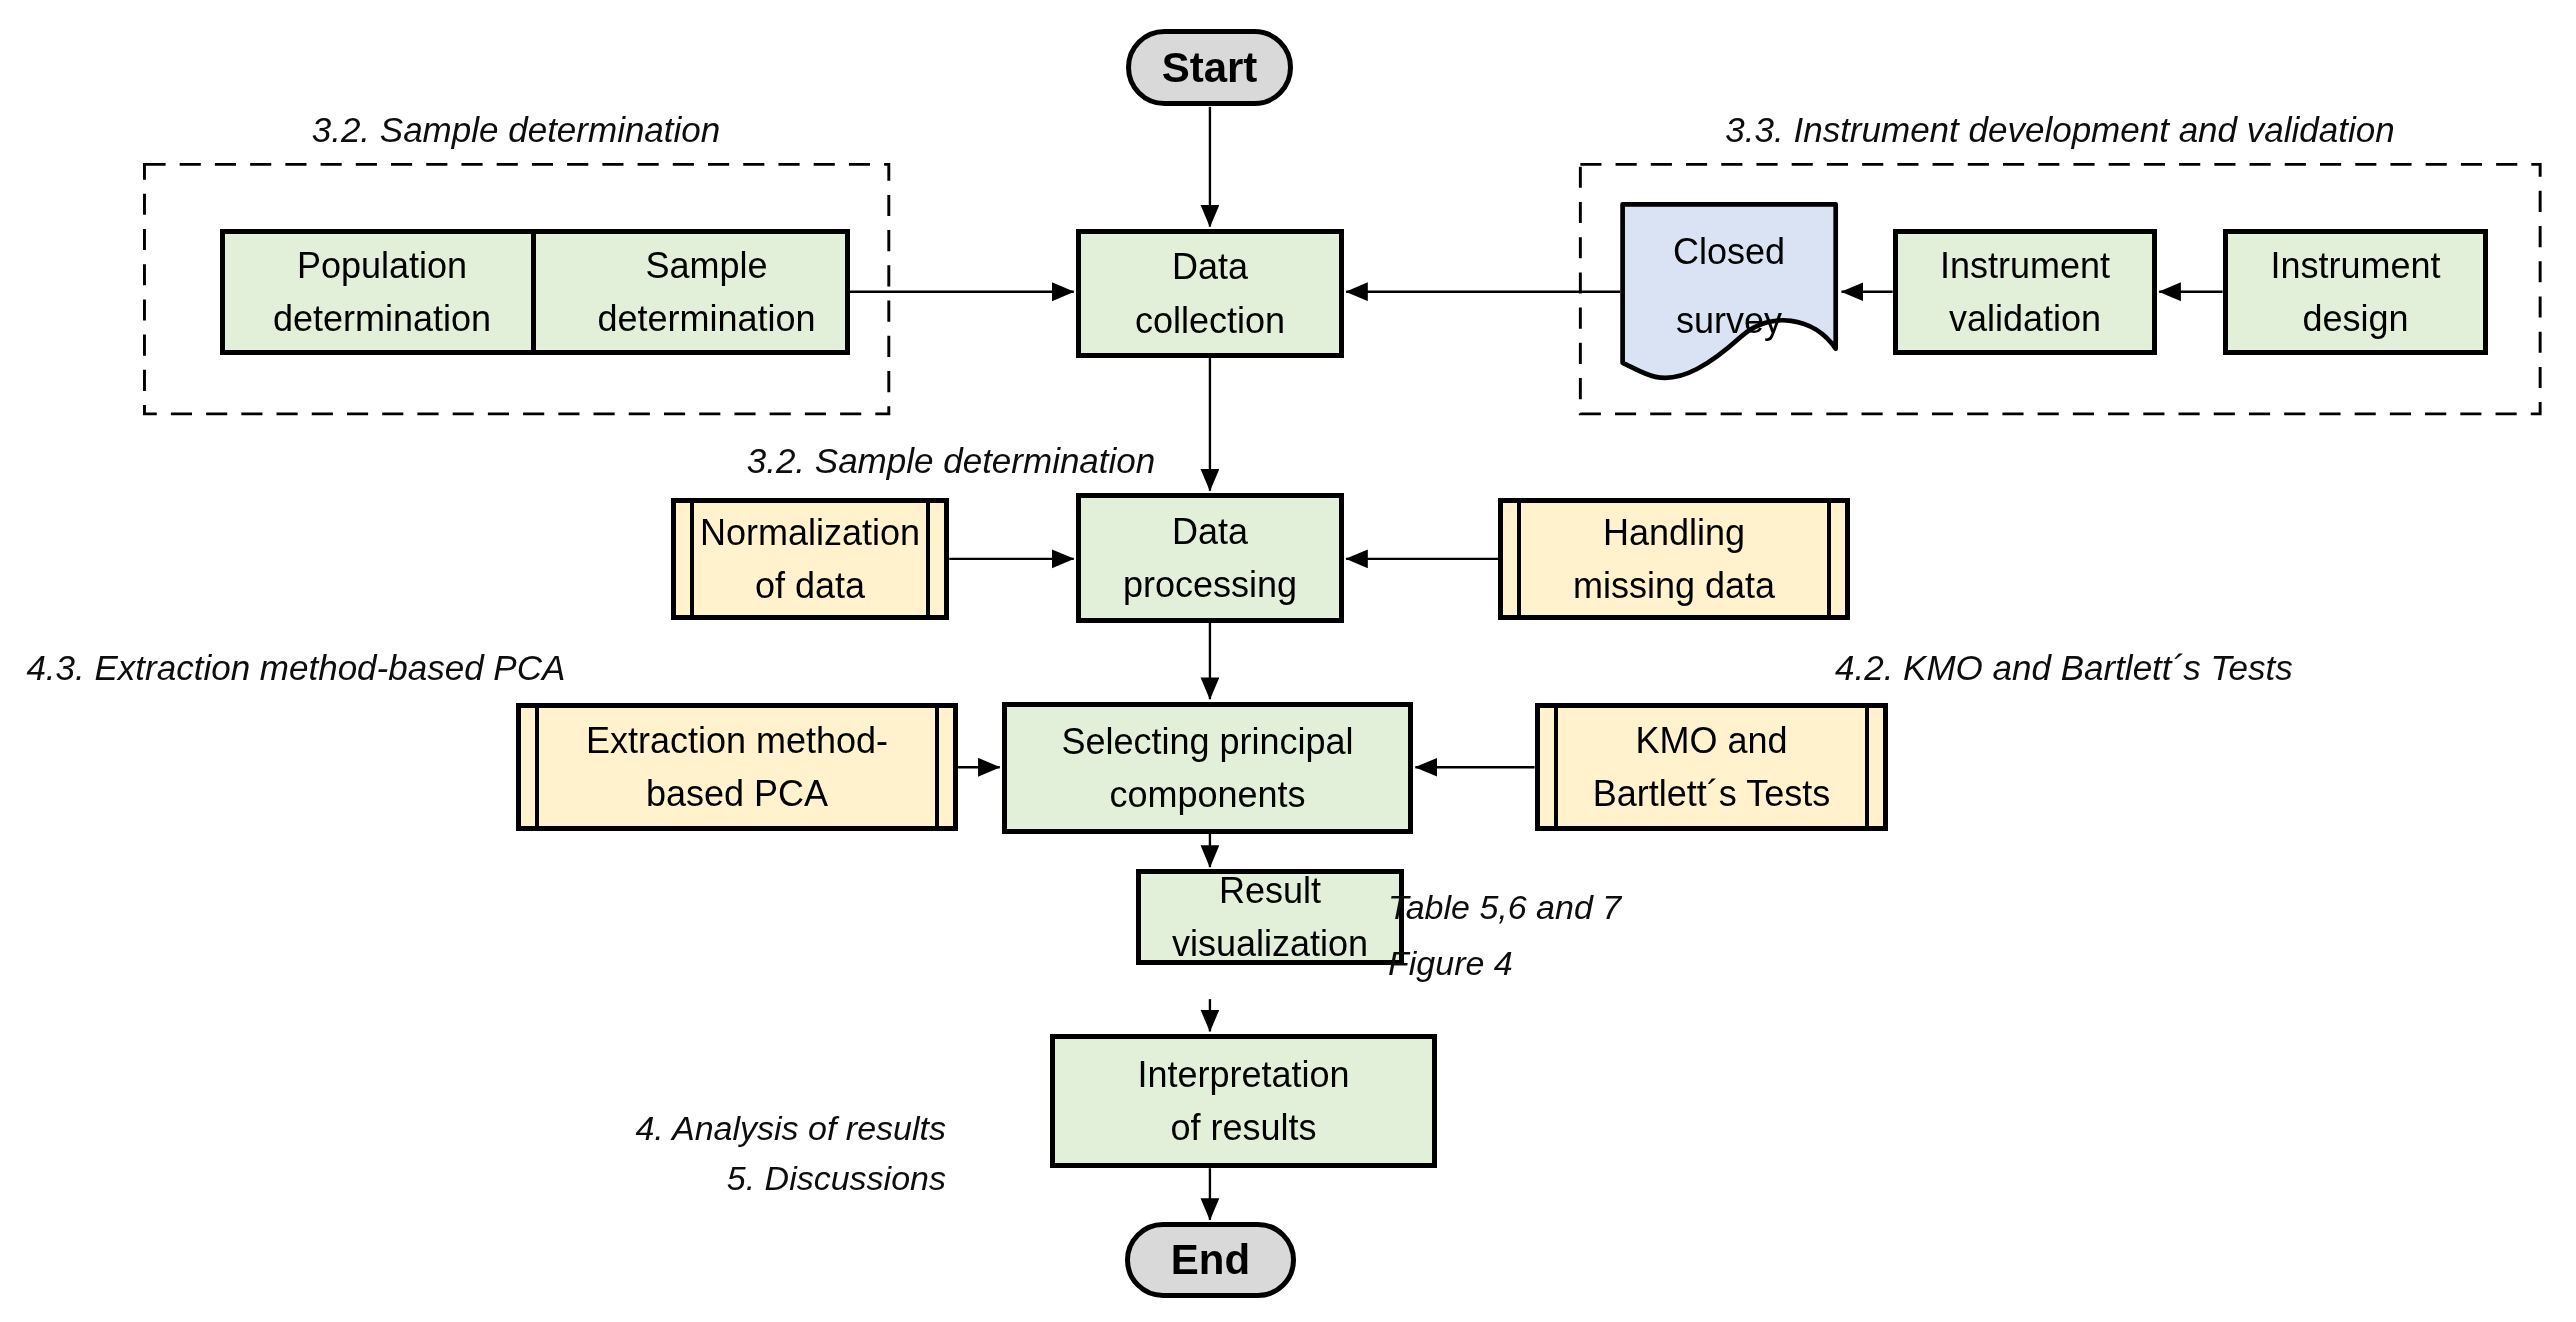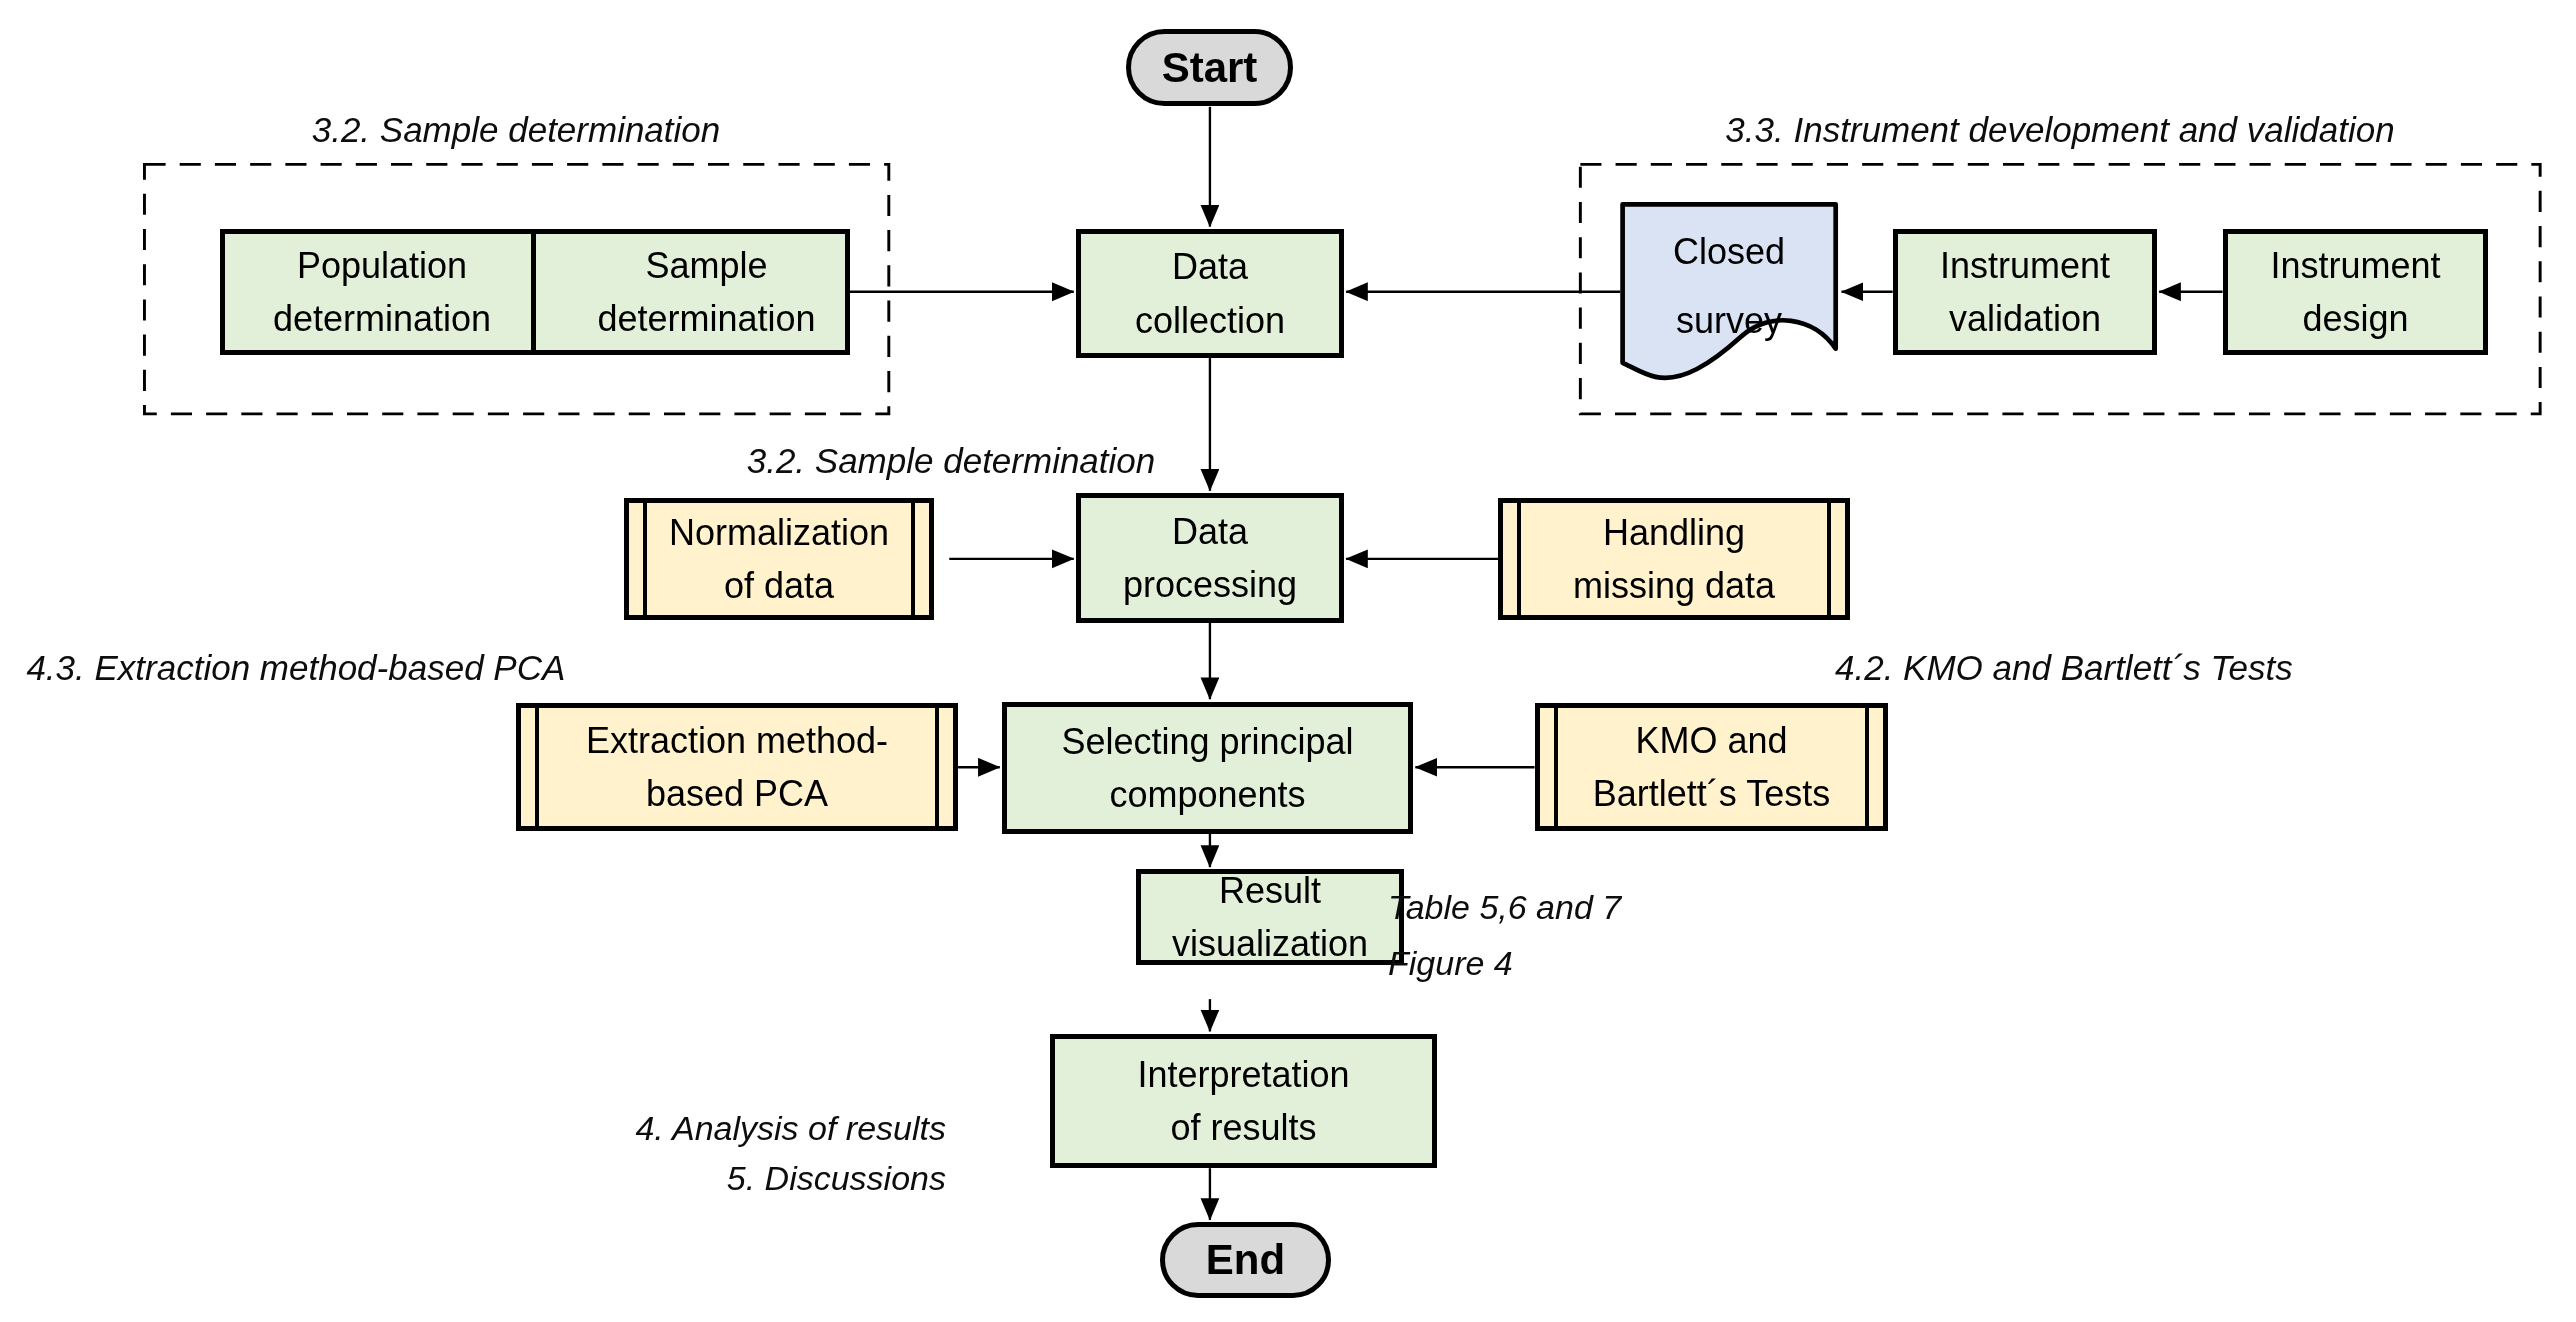--- a/index.html
+++ b/index.html
@@ -66,21 +66,21 @@
     <line x1="1632" y1="1307" x2="1703" y2="1307" stroke="#000" stroke-width="4" marker-end="url(#ah)"></line>
     <line x1="2614" y1="1307" x2="2411" y2="1307" stroke="#000" stroke-width="4" marker-end="url(#ah)"></line>
     <line x1="2061" y1="1419" x2="2061" y2="1477" stroke="#000" stroke-width="4" marker-end="url(#ah)"></line>
     <line x1="2061" y1="1702" x2="2061" y2="1757" stroke="#000" stroke-width="4" marker-end="url(#ah)"></line>
     <line x1="2061" y1="1990" x2="2061" y2="2078" stroke="#000" stroke-width="4" marker-end="url(#ah)"></line>
   </svg>
 
   <div class="terminal" style="left:1126px;top:29px;width:167px;height:77px;">
     <span>Start</span>
   </div>
-  <div class="terminal" style="left:1160px;top:1222px;width:171px;height:76px;">
+  <div class="terminal" style="left:1125px;top:1222px;width:171px;height:76px;">
     <span>End</span>
   </div>
 
   <div class="seclabel center" style="left:164px;top:110px;width:704px;">3.2. Sample determination</div>
   <div class="seclabel center" style="left:1708px;top:110px;width:704px;">3.3. Instrument development and validation</div>
   <div class="seclabel center" style="left:599px;top:441px;width:704px;">3.2. Sample determination</div>
   <div class="seclabel" style="left:26.4px;top:648px;">4.3. Extraction method-based PCA</div>
   <div class="seclabel" style="left:1835px;top:648px;">4.2. KMO and Bartlett´s Tests</div>
 
   <div class="node green" style="left:184px;top:229px;width:324px;height:126px;margin-left:36px;">
@@ -101,21 +101,21 @@
   </div>
   <div class="node green" style="left:1893px;top:229px;width:264px;height:126px;">
     <span>Instrument</span>
     <span>validation</span>
   </div>
   <div class="node green" style="left:2223px;top:229px;width:265px;height:126px;">
     <span>Instrument</span>
     <span>design</span>
   </div>
 
-  <div class="node yellow" style="left:624px;top:498px;width:310px;height:122px;">
+  <div class="node yellow" style="left:671px;top:498px;width:278px;height:122px;">
     <i class="bar l"></i>
     <i class="bar r"></i>
     <span>Normalization</span>
     <span>of data</span>
   </div>
   <div class="node green" style="left:1076px;top:493px;width:268px;height:130px;">
     <span>Data</span>
     <span>processing</span>
   </div>
   <div class="node yellow" style="left:1498px;top:498px;width:352px;height:122px;">

